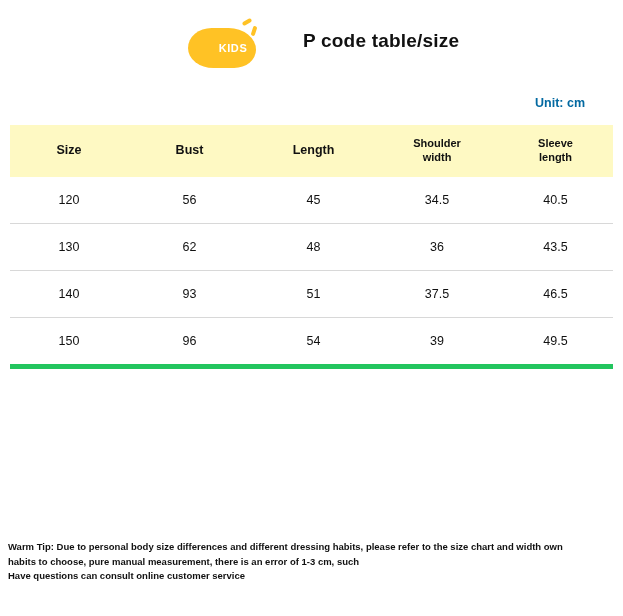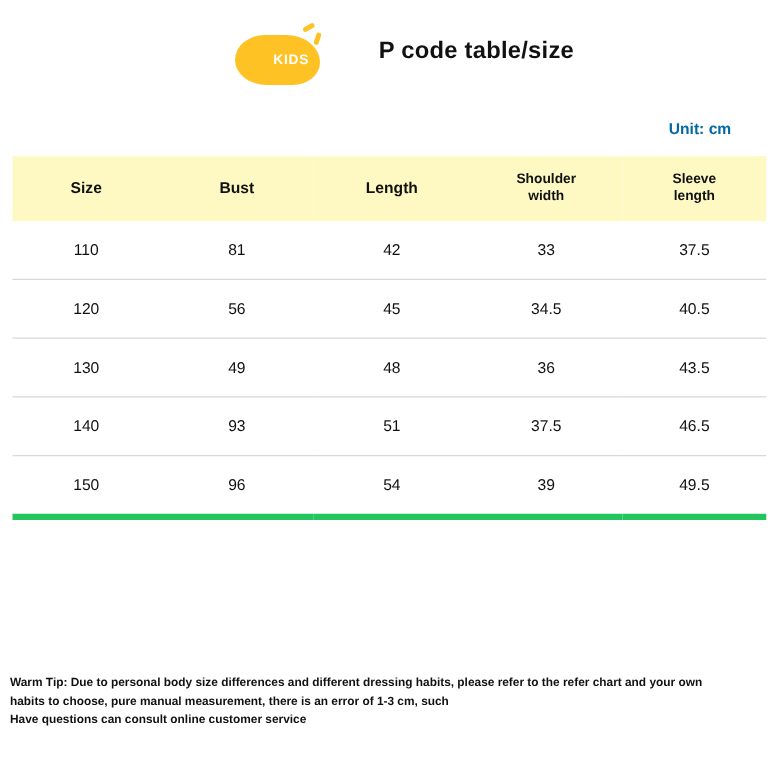--- a/index.html
+++ b/index.html
@@ -175,36 +175,29 @@
         <tr>
           <th>Size</th>
           <th>Bust</th>
           <th>Length</th>
           <th class="small">Shoulder<br>width</th>
           <th class="small">Sleeve<br>length</th>
         </tr>
       </thead>
       <tbody>
         <tr>
-          <td>110</td>
-          <td>81</td>
-          <td>42</td>
-          <td>33</td>
-          <td>37.5</td>
-        </tr>
-        <tr>
           <td>120</td>
           <td>56</td>
           <td>45</td>
           <td>34.5</td>
           <td>40.5</td>
         </tr>
         <tr>
           <td>130</td>
-          <td>49</td>
+          <td>62</td>
           <td>48</td>
           <td>36</td>
           <td>43.5</td>
         </tr>
         <tr>
           <td>140</td>
           <td>93</td>
           <td>51</td>
           <td>37.5</td>
           <td>46.5</td>
@@ -214,18 +207,18 @@
           <td>96</td>
           <td>54</td>
           <td>39</td>
           <td>49.5</td>
         </tr>
       </tbody>
     </table>
   </div>
 
   <div class="note">
-    <span class="line">Warm Tip: Due to personal body size differences and different dressing habits, please refer to the refer chart and your own</span>
+    <span class="line">Warm Tip: Due to personal body size differences and different dressing habits, please refer to the size chart and width own</span>
     <span class="line">habits to choose, pure manual measurement, there is an error of 1-3 cm, such</span>
     <span class="line">Have questions can consult online customer service</span>
   </div>
 
 </div>
 
 </body></html>

